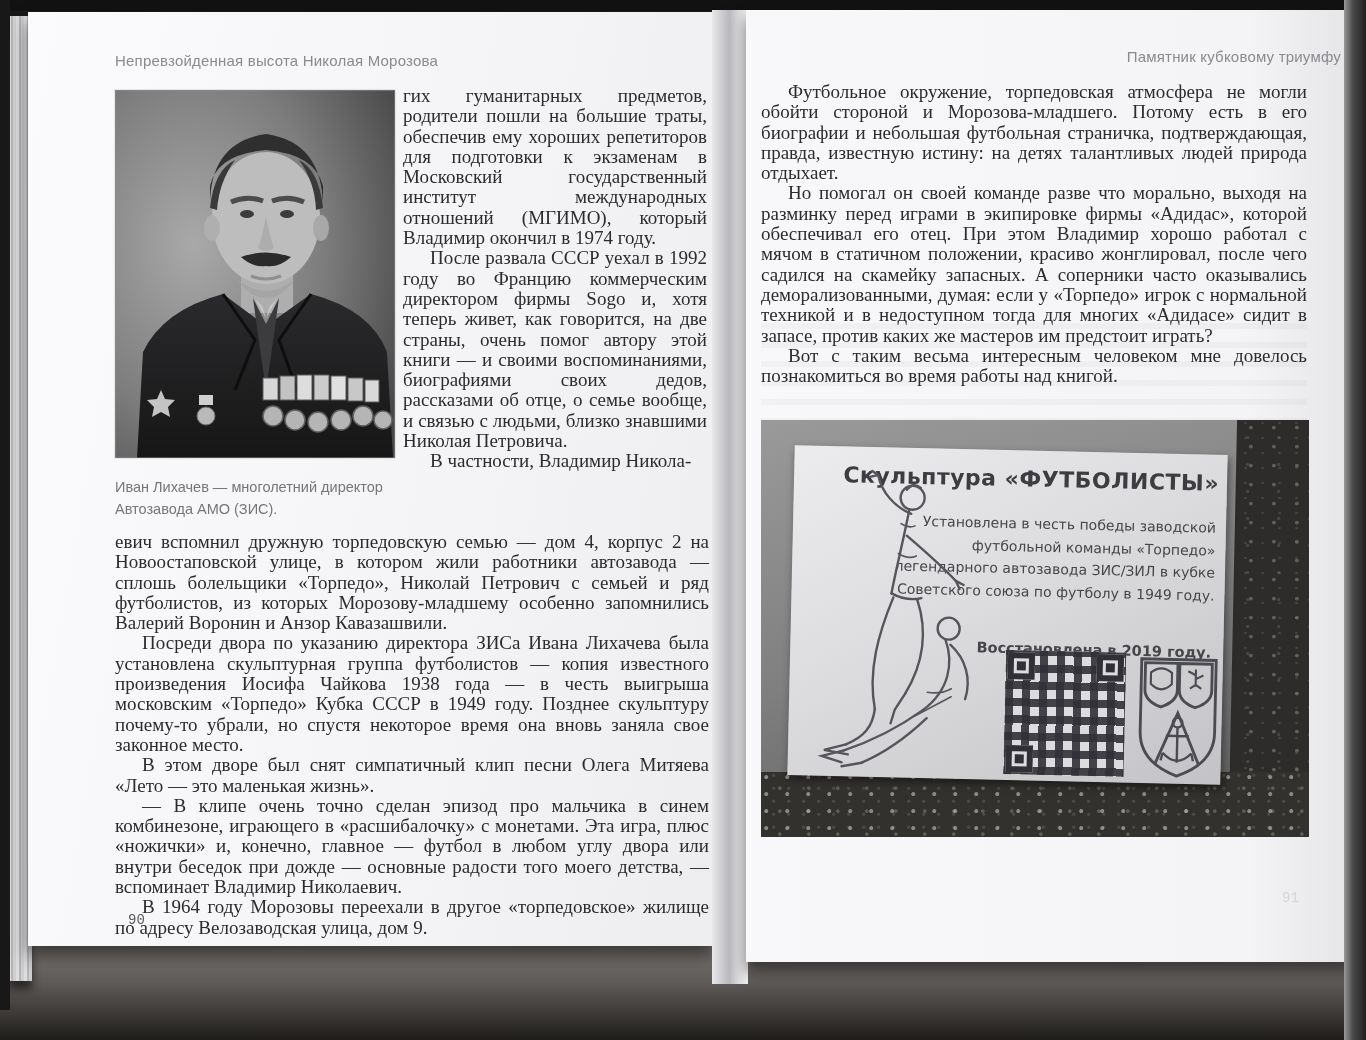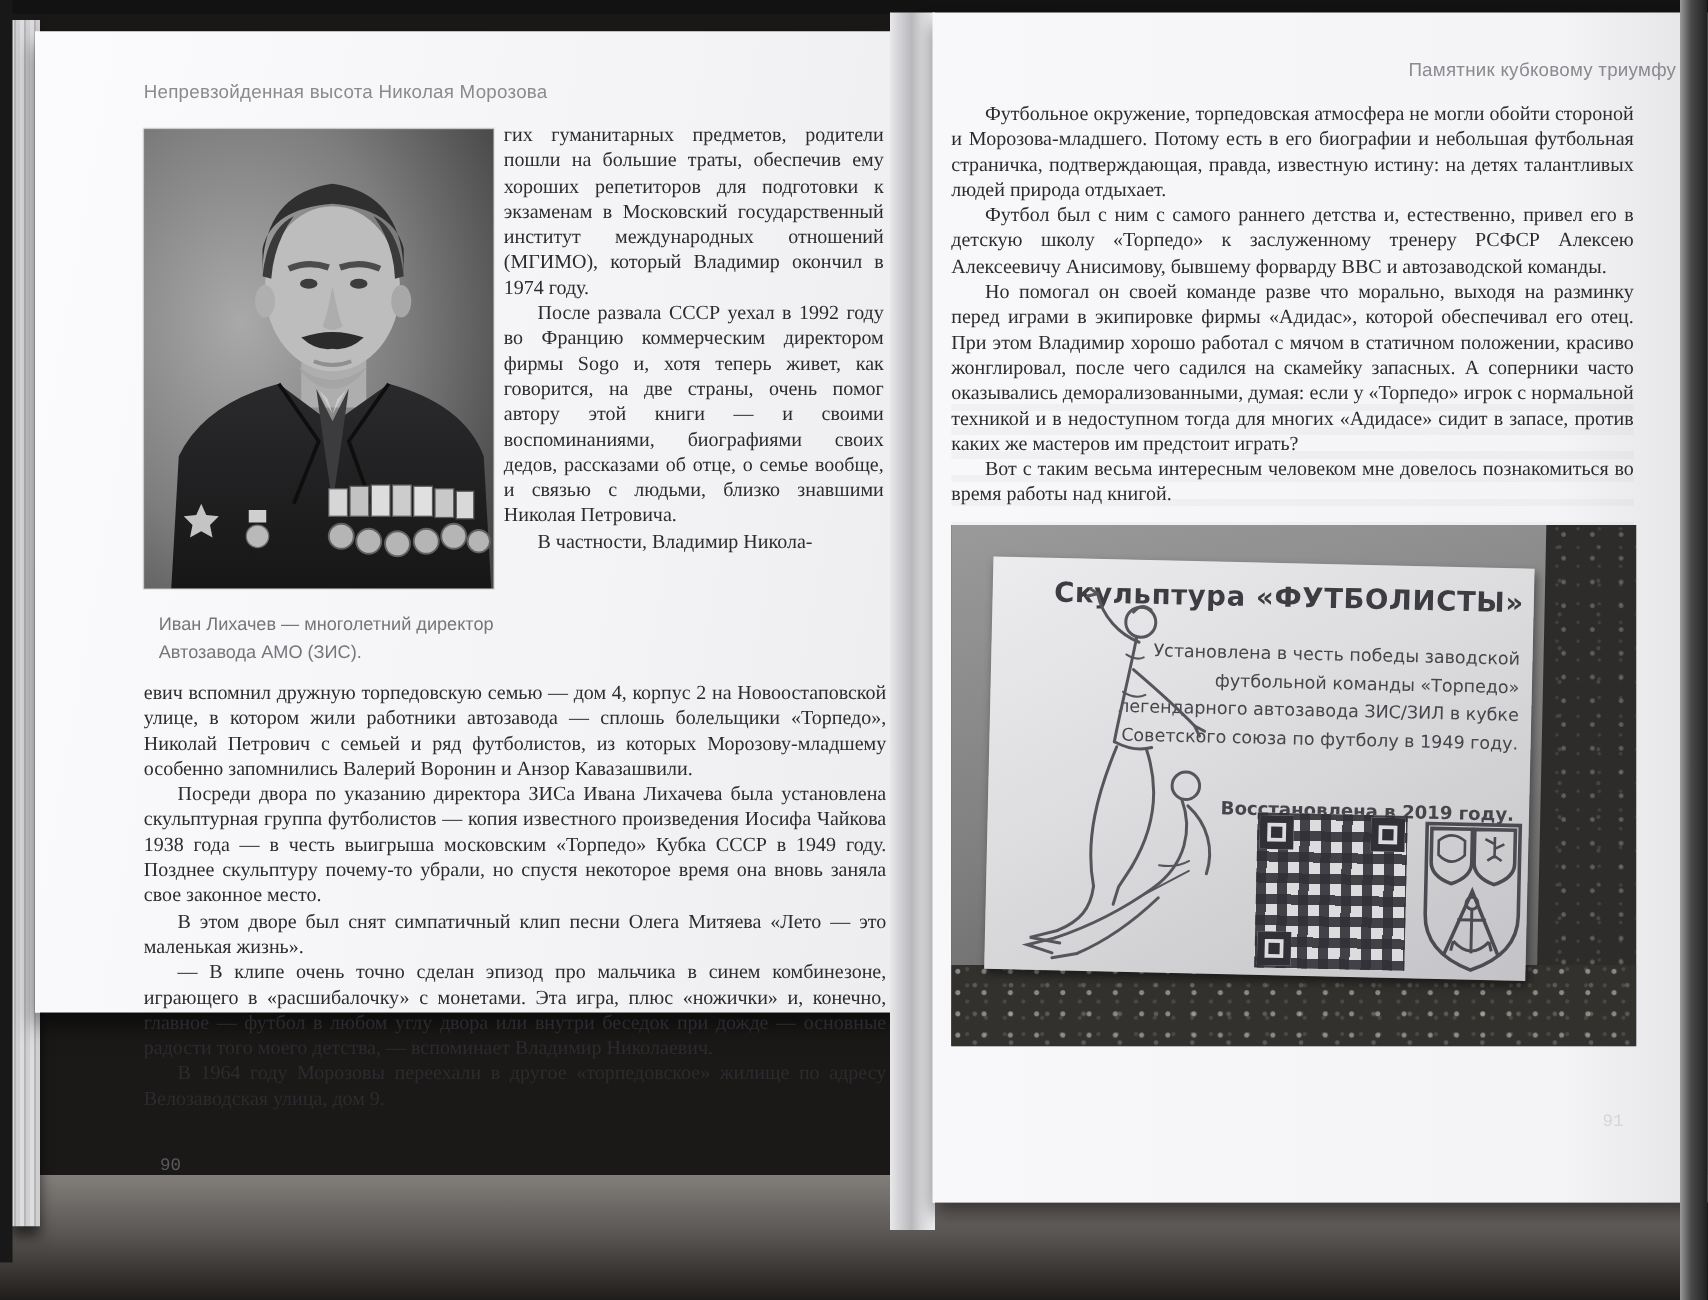--- a/index.html
+++ b/index.html
@@ -10,32 +10,32 @@
     background:linear-gradient(180deg,#827e7a 0%,#5c5856 45%,#35322f 80%,#1f1d1b 100%);}
   .top-dark{position:absolute;left:0;top:0;width:1366px;height:11px;background:#121212;}
   .right-dark{position:absolute;left:1344px;top:0;width:22px;height:1040px;
     background:linear-gradient(90deg,#9a9a9a 0%,#4a4a4a 40%,#202020 100%);}
   .left-dark{position:absolute;left:0;top:0;width:10px;height:1010px;background:#181818;}
   .page-stack{position:absolute;left:8px;top:16px;width:24px;height:965px;
     background:repeating-linear-gradient(90deg,#dddddf 0 3px,#b5b5b8 3px 5px,#cfcfd2 5px 8px);
     box-shadow:0 8px 10px rgba(0,0,0,.6);}
   
   .page{position:absolute;color:#2c2b2f;}
-  .page-left{left:28px;top:25px;width:687px;height:785px;
+  .page-left{left:28px;top:12px;width:687px;height:934px;
     background:linear-gradient(100deg,#fbfbfd 0%,#f4f4f6 60%,#ededf0 100%);
     box-shadow:0 10px 16px rgba(0,0,0,.55);}
   .gutter{position:absolute;left:712px;top:10px;width:36px;height:974px;
     background:linear-gradient(90deg,#e8e8ea 0%,#cacace 30%,#b9b9bd 48%,#d8d8db 70%,#f1f1f3 100%);}
   .page-right{left:746px;top:10px;width:600px;height:952px;
     background:linear-gradient(90deg,#f8f8fa 0%,#f4f4f6 78%,#e6e6e9 94%,#d0d0d4 100%);
     box-shadow:0 9px 14px rgba(0,0,0,.5);padding-left:41px;}
   
   .running-head{position:absolute;font-family:"Liberation Sans",sans-serif;
     font-size:15px;color:#8a8a8f;letter-spacing:.2px;}
-  .body-text{position:absolute;text-align:justify;font-size:16px;line-height:20.3px;}
+  .body-text{position:absolute;text-align:justify;font-size:19px;line-height:20.3px;}
   .body-text p{margin:0;}
   .body-text p.indent{text-indent:27px;}
   .caption{position:absolute;font-family:"Liberation Sans",sans-serif;
     font-size:14.5px;line-height:1.55;color:#75757a;}
   .pagenum{position:absolute;font-family:Liberation Mono, monospace;
     font-size:14px;color:#5a5a5e;}
   .pagenum.faint{color:rgba(125,125,135,.22);}
   .ghost{position:absolute;pointer-events:none;
     background:repeating-linear-gradient(180deg,transparent 0 13px,rgba(110,110,125,.05) 13px 19px);}
   
@@ -155,21 +155,21 @@
             <circle cx="180" cy="330" r="10"></circle>
           <circle cx="203" cy="332" r="10"></circle>
             <circle cx="226" cy="330" r="10"></circle>
           <circle cx="248" cy="326" r="10"></circle>
             <circle cx="268" cy="330" r="9"></circle>
         </g>
         <rect width="280" height="368" fill="none" stroke="#8f8f8f" stroke-width="1"></rect>
       </svg>
     </div>
 
-    <div class="caption" style="left:87px;top:464px;width:288px;margin-left:12px;">Иван Лихачев — многолетний директор Автозавода АМО (ЗИС).</div>
+    <div class="caption" style="left:87px;top:464px;width:288px;">Иван Лихачев — многолетний директор Автозавода АМО (ЗИС).</div>
 
     <div class="body-text" style="left:375px;top:74px;width:304px;">
       <p>гих гуманитарных предметов, родители пошли на большие траты, обеспечив ему хороших репетиторов для подготовки к экзаменам в Московский государственный институт международных отношений (МГИМО), который Владимир окончил в 1974 году.</p>
       <p class="indent">После развала СССР уехал в 1992 году во Францию коммерческим директором фирмы Sogo и, хотя теперь живет, как говорится, на две страны, очень помог автору этой книги — и своими воспоминаниями, биографиями своих дедов, рассказами об отце, о семье вообще, и связью с людьми, близко знавшими Николая Петровича.</p>
       <p class="indent">В частности, Владимир Никола-</p>
     </div>
 
     <div class="body-text" style="left:87px;top:520px;width:594px;">
       <p>евич вспомнил дружную торпедовскую семью — дом 4, корпус 2 на Новоостаповской улице, в котором жили работники автозавода — сплошь болельщики «Торпедо», Николай Петрович с семьей и ряд футболистов, из которых Морозову-младшему особенно запомнились Валерий Воронин и Анзор Кавазашвили.</p>
       <p class="indent">Посреди двора по указанию директора ЗИСа Ивана Лихачева была установлена скульптурная группа футболистов — копия известного произведения Иосифа Чайкова 1938 года — в честь выигрыша московским «Торпедо» Кубка СССР в 1949 году. Позднее скульптуру почему-то убрали, но спустя некоторое время она вновь заняла свое законное место.</p>
@@ -181,21 +181,20 @@
     <div class="pagenum" style="left:100px;top:900px;">90</div>
   </div>
 
   <div class="gutter"></div>
 
   <div class="page page-right">
     <div class="running-head" style="right:46px;top:38px;text-align:right;">Памятник кубковому триумфу</div>
 
     <div class="body-text" style="left:15px;top:72px;width:546px;">
       <p class="indent">Футбольное окружение, торпедовская атмосфера не могли обойти стороной и Морозова-младшего. Потому есть в его биографии и небольшая футбольная страничка, подтверждающая, правда, известную истину: на детях талантливых людей природа отдыхает.</p>
-      <p class="indent">Футбол был с ним с самого раннего детства и, естественно, привел его в детскую школу «Торпедо» к заслуженному тренеру РСФСР Алексею Алексеевичу Анисимову, бывшему форварду ВВС и автозаводской команды.</p>
       <p class="indent">Но помогал он своей команде разве что морально, выходя на разминку перед играми в экипировке фирмы «Адидас», которой обеспечивал его отец. При этом Владимир хорошо работал с мячом в статичном положении, красиво жонглировал, после чего садился на скамейку запасных. А соперники часто оказывались деморализованными, думая: если у «Торпедо» игрок с нормальной техникой и в недоступном тогда для многих «Адидасе» сидит в запасе, против каких же мастеров им предстоит играть?</p>
       <p class="indent">Вот с таким весьма интересным человеком мне довелось познакомиться во время работы над книгой.</p>
     </div>
 
     <div class="ghost" style="left:15px;top:300px;width:546px;height:110px;"></div>
 
     <div class="monument">
       <div class="pedestal"></div>
       <div class="plants-bottom"></div>
 

